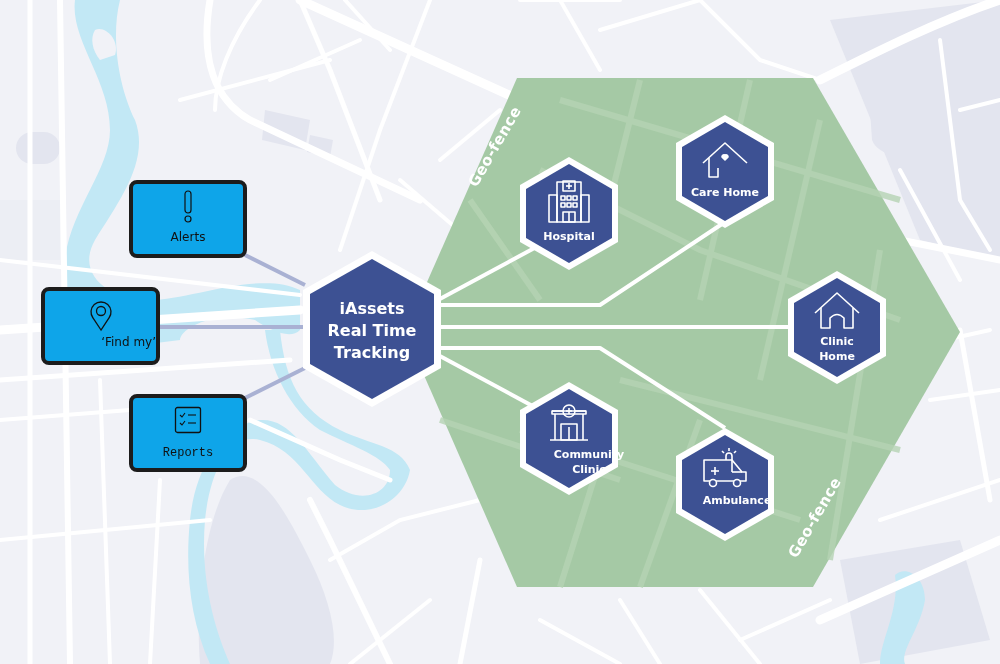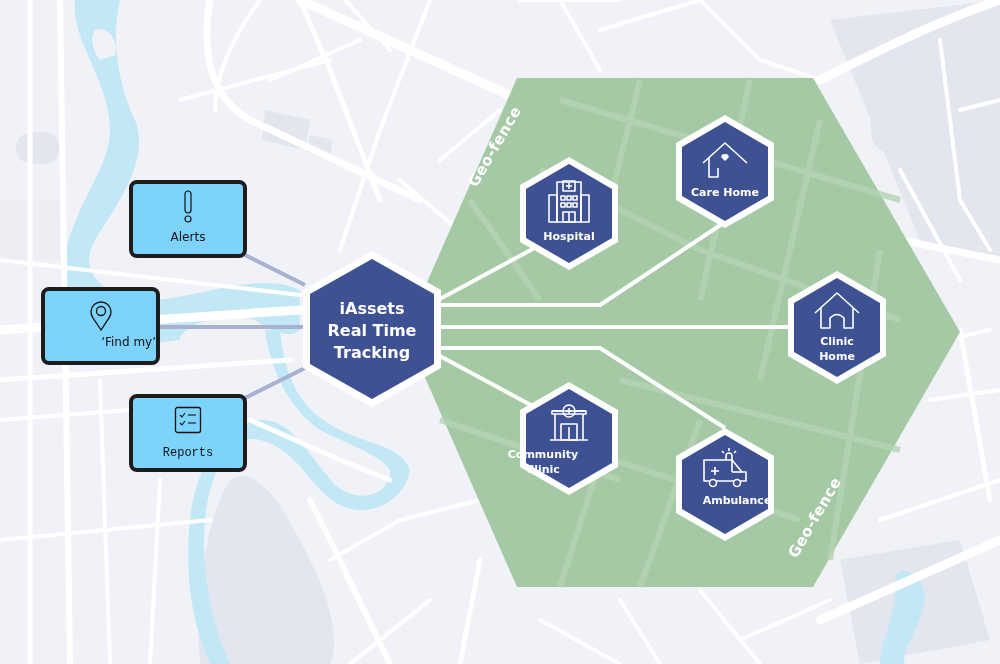--- a/index.html
+++ b/index.html
@@ -1,20 +1,20 @@
 <!DOCTYPE html>
 <html><head>
 <meta charset="utf-8">
 <style>
   html,body{margin:0;padding:0;}
   body{width:1000px;height:664px;overflow:hidden;background:#f1f2f7;font-family:"DejaVu Sans","Liberation Sans",sans-serif;}
   #stage{position:relative;width:1000px;height:664px;}
   svg#map{position:absolute;left:0;top:0;}
   .hex-label{position:absolute;color:#fff;text-align:center;font-weight:bold;line-height:1.15;pointer-events:none;}
-  .card{position:absolute;background:#7dd3fc;border:4px solid #1c1c1c;border-radius:8px;box-sizing:border-box;text-align:center;}
+  .card{position:absolute;background:#0ea5e9;border:4px solid #1c1c1c;border-radius:8px;box-sizing:border-box;text-align:center;}
   .card-label{position:absolute;left:0;right:0;font-size:12px;color:#111;}
   .card-icon{position:absolute;left:50%;transform:translateX(-50%);}
   .geo-label{position:absolute;color:#fff;font-size:15px;font-weight:bold;letter-spacing:0.5px;white-space:nowrap;transform-origin:left bottom;}
 </style>
 </head>
 <body>
 
 <div id="stage">
   <svg id="map" width="1000" height="664" viewBox="0 0 1000 664">
 
@@ -201,21 +201,21 @@
   <div class="hex-label" style="left:526px;top:231px;width:86px;font-size:11px;">
     <span>Hospital</span>
   </div>
   <div class="hex-label" style="left:682px;top:187px;width:86px;font-size:11px;">
     <span>Care Home</span>
   </div>
   <div class="hex-label" style="left:794px;top:334px;width:86px;font-size:11px;line-height:15px;">
     <div>Clinic</div>
     <div>Home</div>
   </div>
-  <div class="hex-label" style="left:500px;top:447px;width:86px;font-size:11px;line-height:15px;">
+  <div class="hex-label" style="left:546px;top:447px;width:86px;font-size:11px;line-height:15px;">
     <div>Community</div>
     <div>Clinic</div>
   </div>
   <div class="hex-label" style="left:682px;top:495px;width:110px;font-size:11px;">
     <span>Ambulance</span>
   </div>
 
   <div class="geo-label" style="left:480px;top:172px;transform:rotate(-60deg);">Geo-fence</div>
   <div class="geo-label" style="left:800px;top:543px;transform:rotate(-60deg);">Geo-fence</div>
 

